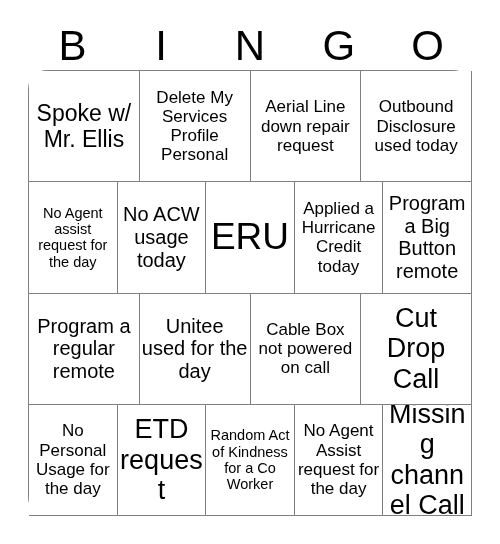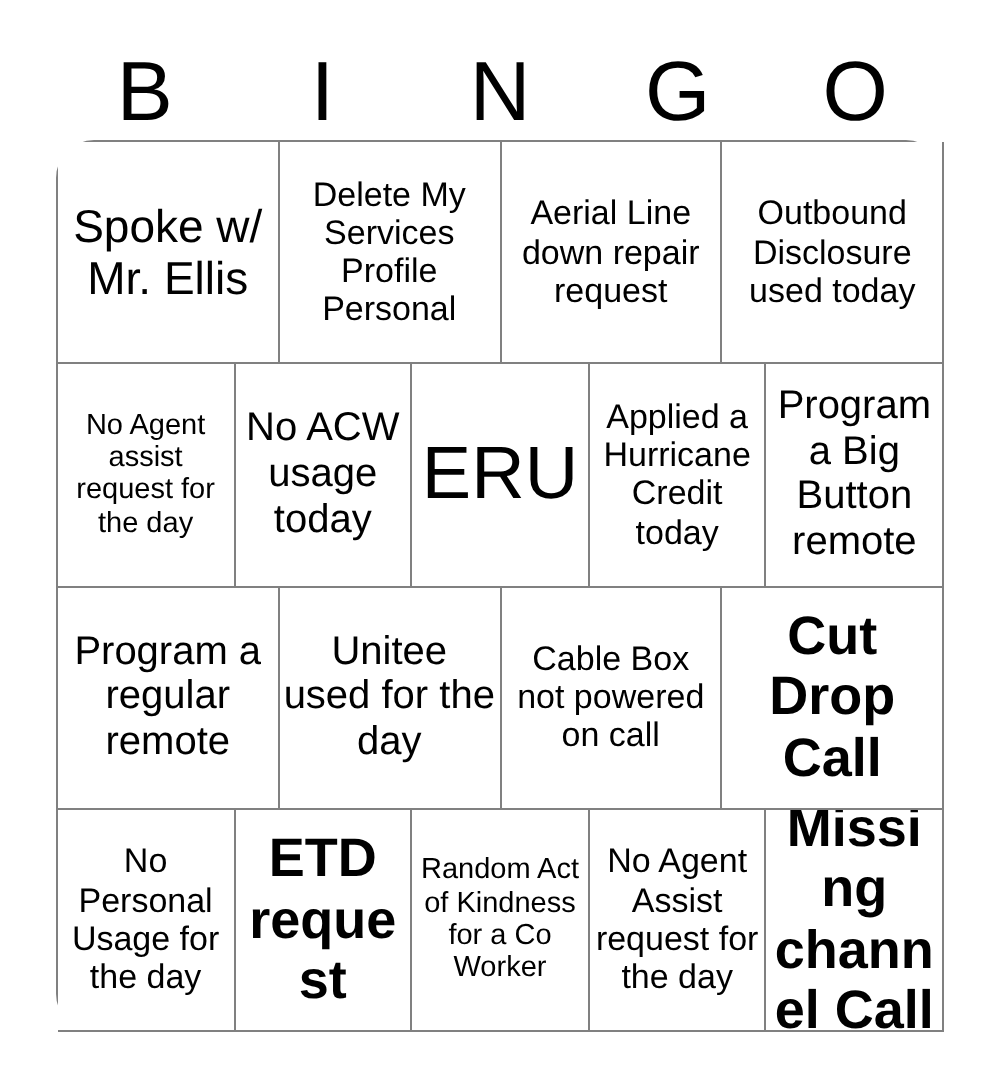--- a/index.html
+++ b/index.html
@@ -80,21 +80,21 @@
   }
   .cell-text {
     display: block;
     width: 100%;
     line-height: 1.13;
     word-wrap: break-word;
     hyphens: none;
   }
 
   
-  .sz-xl .cell-text { font-size: 27px; font-weight: bold; }
+  .sz-xl .cell-text { font-size: 27px; }
   .sz-lg .cell-text { font-size: 23px; }
   .sz-md .cell-text { font-size: 20px; }
   .sz-sm .cell-text { font-size: 17px; }
   .sz-xs .cell-text { font-size: 14.5px; }
   .sz-huge .cell-text { font-size: 37px; }
 </style>
 </head>
 <body>
 
 <div class="card">

